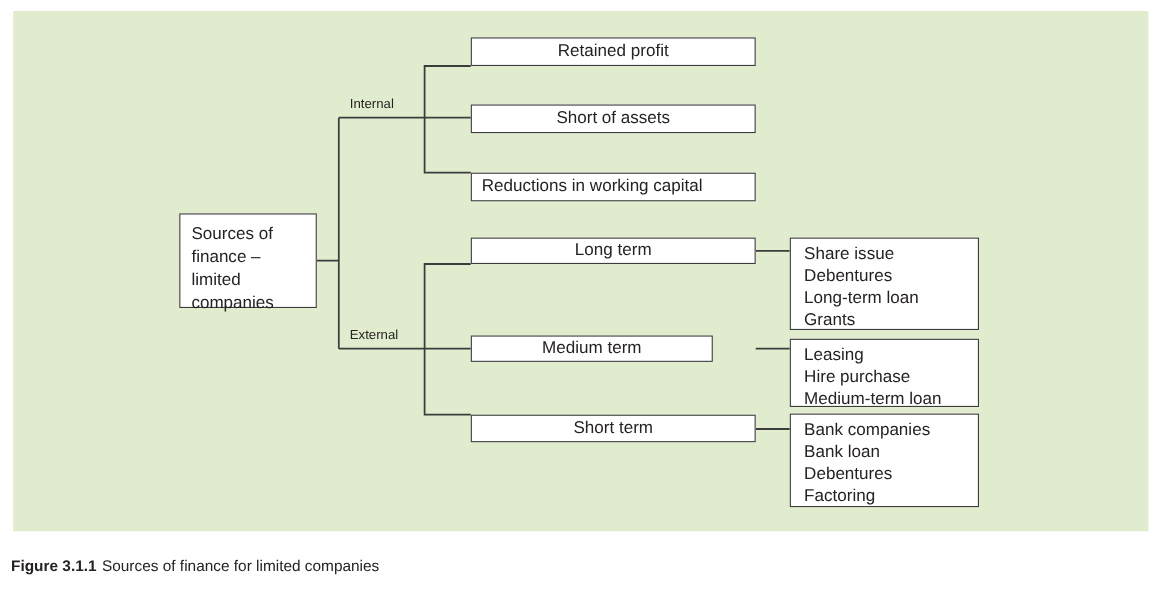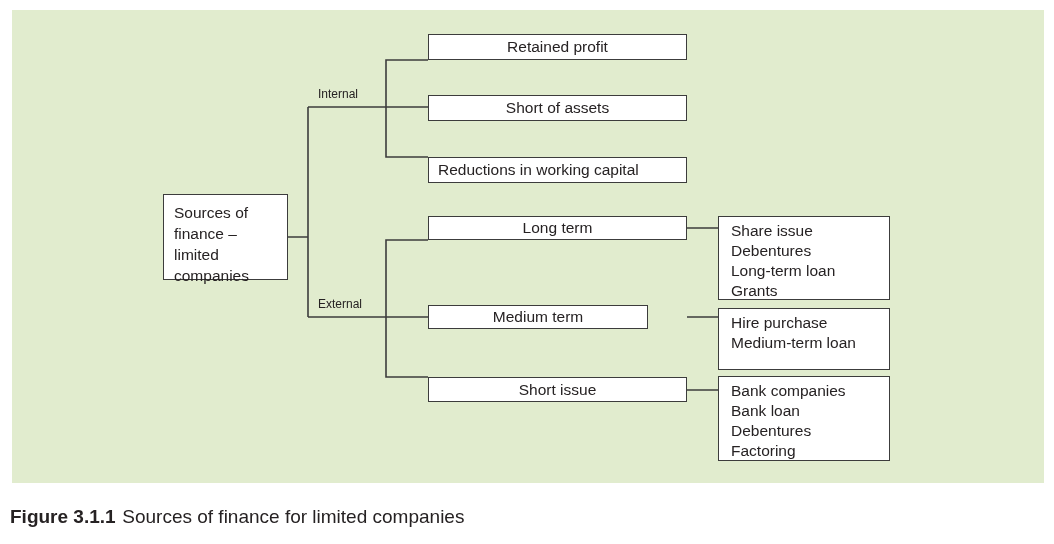--- a/index.html
+++ b/index.html
@@ -40,21 +40,21 @@
   }
   .leaf div{white-space:nowrap;}
   .leaf-long{  left:718px; top:216px; width:172px; height:84px;}
   .leaf-medium{left:718px; top:308px; width:172px; height:62px;}
   .leaf-short{ left:718px; top:376px; width:172px; height:85px;}
 
   .blabel{position:absolute; font-size:12px; color:var(--text); white-space:nowrap;}
   .blabel-internal{left:318px; top:87px;}
   .blabel-external{left:318px; top:297px;}
 
-  .caption{position:absolute; left:10px; top:506px; font-size:19px; color:var(--text); white-space:nowrap;}
+  .caption{position:absolute; left:10px; top:506px; font-size:14px; color:var(--text); white-space:nowrap;}
   .caption .fig{font-weight:bold; margin-right:0.35em;}
 </style>
 </head>
 <body>
 
 <div class="page">
 
   <div class="panel"></div>
 
   <svg class="connectors" viewBox="0 0 1054 544" xmlns="http://www.w3.org/2000/svg">
@@ -79,30 +79,31 @@
 
   <div class="blabel blabel-internal">Internal</div>
   <div class="blabel blabel-external">External</div>
 
   <div class="box node-retained">Retained profit</div>
   <div class="box node-sales">Short of assets</div>
   <div class="box node-reductions align-left">Reductions in working capital</div>
 
   <div class="box node-long">Long term</div>
   <div class="box node-medium">Medium term</div>
-  <div class="box node-short">Short issue</div>
+  <div class="box node-short">Short term</div>
 
   <div class="leaf leaf-long">
     <div>Share issue</div>
     <div>Debentures</div>
     <div>Long-term loan</div>
     <div>Grants</div>
   </div>
 
   <div class="leaf leaf-medium">
+    <div>Leasing</div>
     <div>Hire purchase</div>
     <div>Medium-term loan</div>
   </div>
 
   <div class="leaf leaf-short">
     <div>Bank companies</div>
     <div>Bank loan</div>
     <div>Debentures</div>
     <div>Factoring</div>
   </div>

